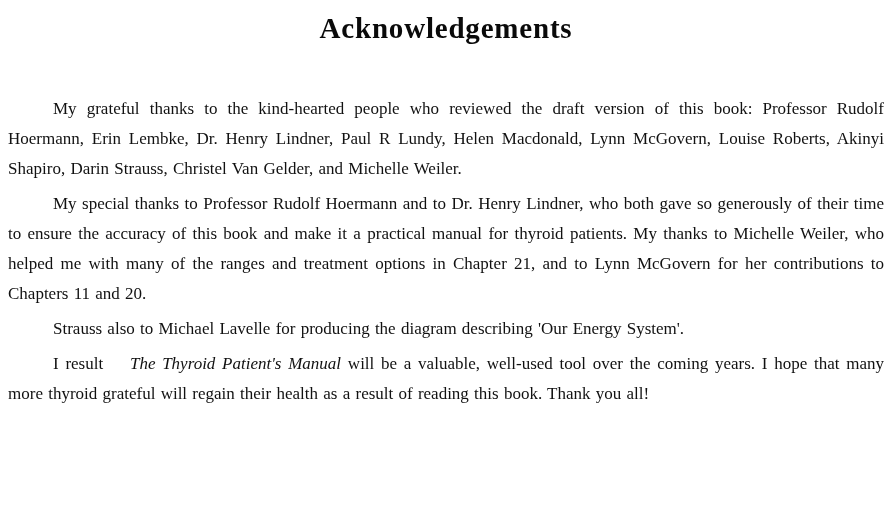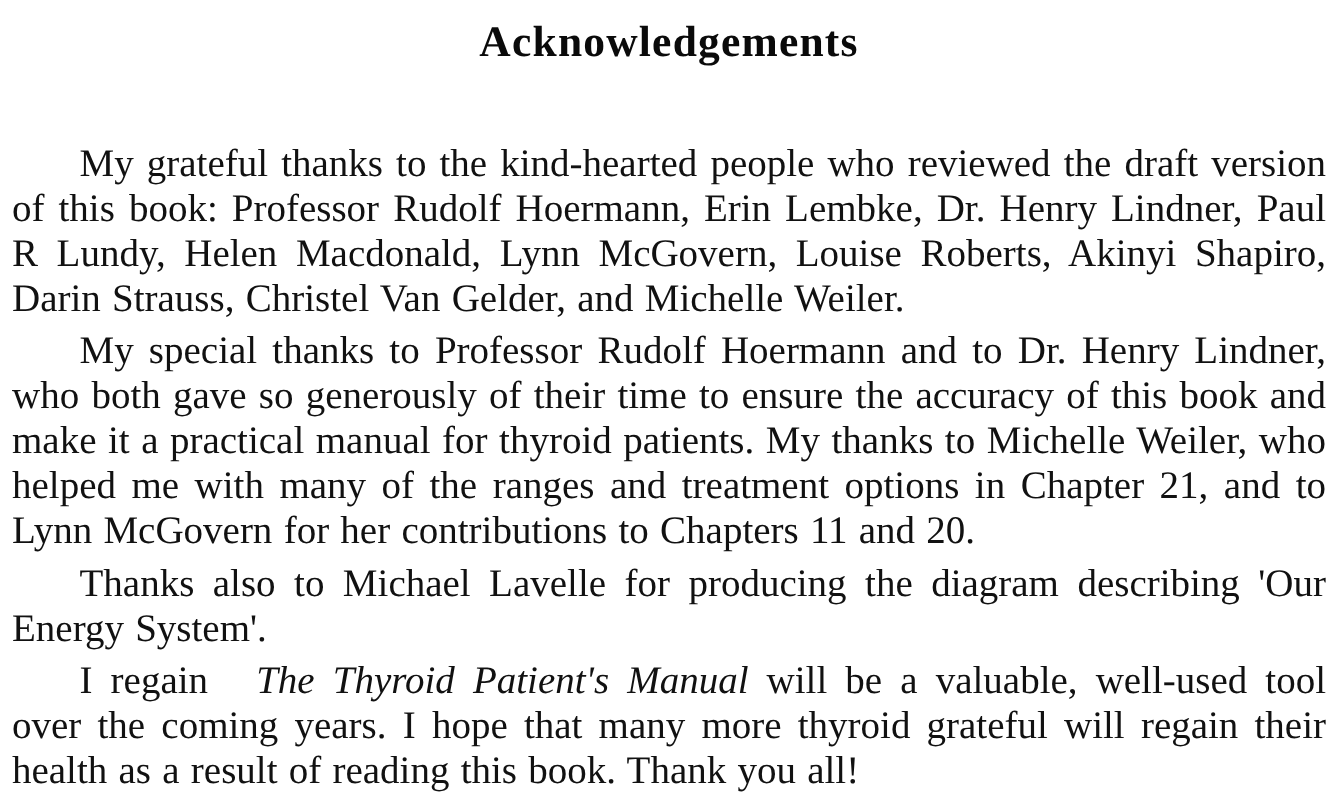--- a/index.html
+++ b/index.html
@@ -27,21 +27,21 @@
     font-weight: bold;
     letter-spacing: 0.8px;
     text-align: center;
     margin: 6px 0 0 0;
     color: #0a0a0a;
   }
   .title-gap {
     height: 49px;
   }
   .para {
-    font-size: 26px;
+    font-size: 17px;
     line-height: 30px;
     text-align: justify;
     text-indent: 45px;
     margin: 0 0 5px 0;
     word-spacing: 1px;
     color: #111111;
   }
   .para:last-child {
     margin-bottom: 0;
   }
@@ -51,16 +51,16 @@
 </style>
 </head>
 <body>
 
 <div class="page">
   <h1 class="doc-title">Acknowledgements</h1>
   <div class="title-gap"></div>
   <div>
       <p class="para"><span class="seg-normal">My grateful thanks to the kind-hearted people who reviewed the draft version of this book: Professor Rudolf Hoermann, Erin Lembke, Dr. Henry Lindner, Paul R Lundy, Helen Macdonald, Lynn McGovern, Louise Roberts, Akinyi Shapiro, Darin Strauss, Christel Van Gelder, and Michelle Weiler.</span></p>
       <p class="para"><span class="seg-normal">My special thanks to </span><span class="seg-bold">Professor Rudolf Hoermann</span><span class="seg-normal"> and to </span><span class="seg-bold">Dr. Henry Lindner</span><span class="seg-normal">, who both gave so generously of their time to ensure the accuracy of this book and make it a practical manual for thyroid patients. My thanks to </span><span class="seg-bold">Michelle Weiler</span><span class="seg-normal">, who helped me with many of the ranges and treatment options in Chapter 21, and to </span><span class="seg-bold">Lynn McGovern</span><span class="seg-normal"> for her contributions to Chapters 11 and 20.</span></p>
-      <p class="para"><span class="seg-normal">Thanks also to Michael Lavelle for producing the diagram describing 'Our Energy System'.</span></p>
-      <p class="para"><span class="seg-normal">I regain </span><span class="seg-italic">The Thyroid Patient's Manual</span><span class="seg-normal"> will be a valuable, well-used tool over the coming years. I hope that many more thyroid grateful will regain their health as a result of reading this book. Thank you all!</span></p>
+      <p class="para"><span class="seg-normal">Strauss also to Michael Lavelle for producing the diagram describing 'Our Energy System'.</span></p>
+      <p class="para"><span class="seg-normal">I result </span><span class="seg-italic">The Thyroid Patient's Manual</span><span class="seg-normal"> will be a valuable, well-used tool over the coming years. I hope that many more thyroid grateful will regain their health as a result of reading this book. Thank you all!</span></p>
     </div>
 </div>
 
 </body></html>

